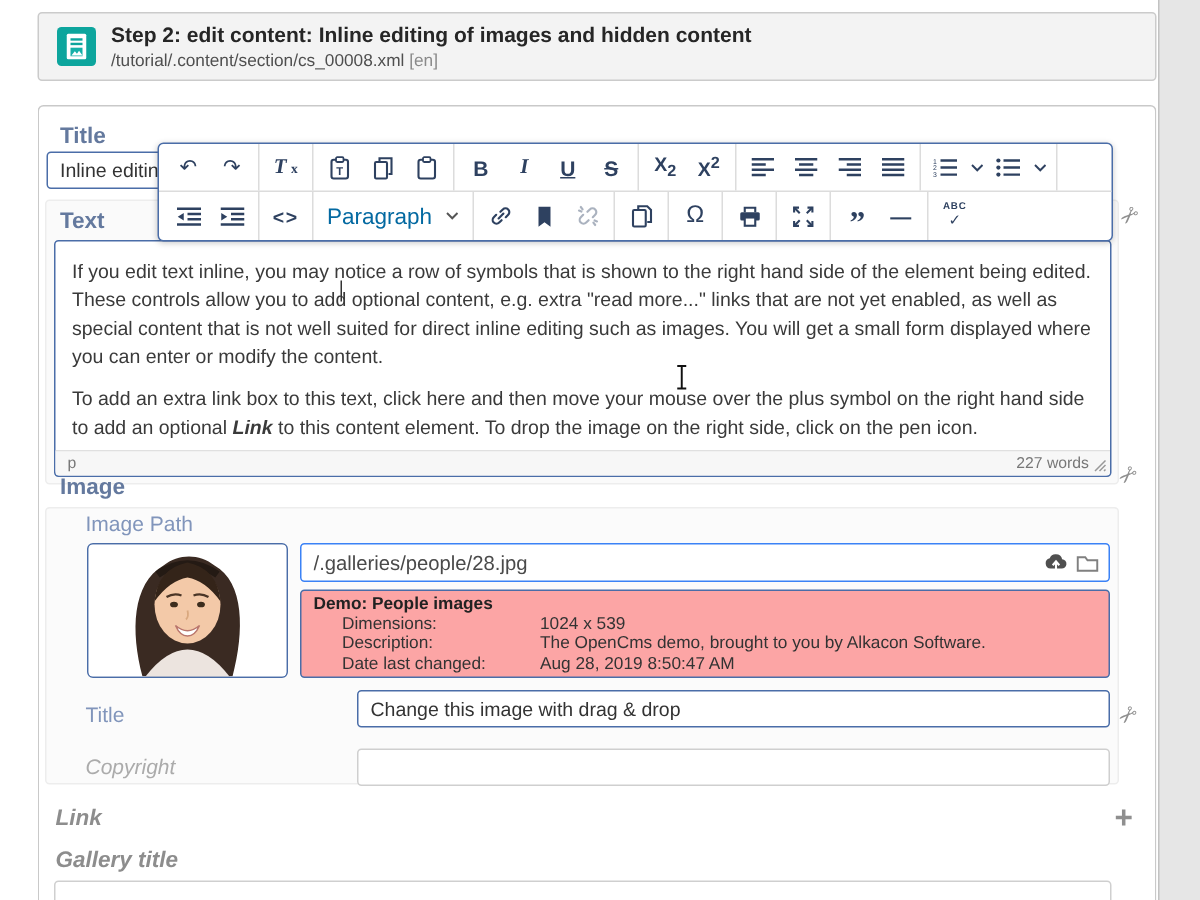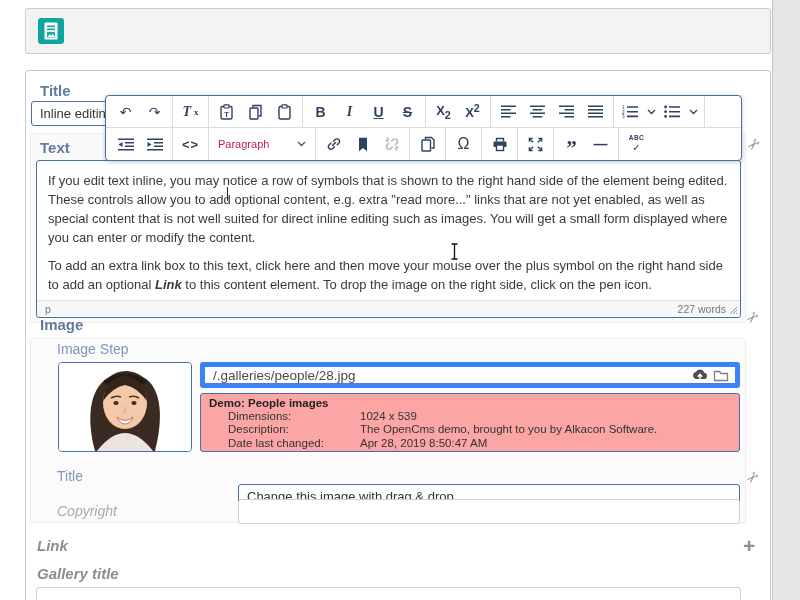--- a/index.html
+++ b/index.html
@@ -54,31 +54,31 @@
   .tb-b { font-weight:700; }
   .tb-i { font-style:italic; font-family:"Liberation Serif",serif; font-weight:700; }
   .tb-u { text-decoration:underline; font-weight:700; }
   .tb-s { text-decoration:line-through; font-weight:700; }
   .tb-xs { font-size:13px; font-weight:700; }
   .tb-rf { font-family:"Liberation Serif",serif; font-style:italic; font-weight:700; }
   .tb-rf .x { font-size:9px; font-style:normal; }
   .tb-code { font-weight:700; font-size:13px; letter-spacing:1px; }
   .tb-quote { font-family:"Liberation Serif",serif; font-weight:900; font-size:21px; line-height:10px; padding-top:8px; }
   .tb-hr { font-weight:700; }
-  .tb-dd { min-width:100px; justify-content:space-between; padding:0 6px; font-size:11px; color:#be185d; font-weight:400; }
+  .tb-dd { min-width:100px; justify-content:space-between; padding:0 6px; font-size:15px; color:#0369a1; font-weight:400; }
   .tb-spell { flex-direction:column; line-height:1; }
   .tb-spell .abc { font-size:6.5px; font-weight:700; letter-spacing:.5px; }
   .tb-spell .chk { font-size:10px; margin-top:-1px; font-weight:700; }
   .dis { opacity:.4; }
   svg.ic { display:block; }
 
   
   .thumb { left:58px; top:362px; width:134px; height:90px; border:1px solid #4a6da8;
     border-radius:4px; background:#fff; overflow:hidden; }
-  .fakefield { display:flex; align-items:center; background:#fff; border:5px solid #3b82f6;
+  .fakefield { display:flex; align-items:center; background:#fff; border:1px solid #3b82f6;
     border-radius:3px; padding:0 6px 0 8px; font-size:13.5px; color:#4a4a4a; }
   .fakefield .grow { flex:1 1 auto; white-space:nowrap; overflow:hidden; }
   .infobox { left:200px; top:393px; width:540px; height:59px; background:#fca5a5;
     border:1px solid #4a6da8; border-radius:3px; padding:3px 8px; font-size:11.5px;
     line-height:13.2px; color:#333; }
   .infobox .ttl { font-weight:700; color:#222; }
   .irow { display:flex;margin-left:19px; }
   .irow .k { width:132px; flex:0 0 auto; }
 
   .scissors { font-size:15px; color:#8f8f8f; transform:rotate(-45deg) scaleX(-1);
@@ -96,20 +96,27 @@
 
   <div class="abs header">
     <svg class="hdr-icon" width="26" height="26" viewBox="0 0 26 26">
       <rect width="26" height="26" rx="3" fill="#0da59d"></rect>
       <rect x="6.5" y="4.5" width="13" height="17" rx="1" fill="#fff"></rect>
       <rect x="9" y="7.5" width="8" height="1.6" fill="#0da59d"></rect>
       <rect x="9" y="10.5" width="8" height="1.6" fill="#0da59d"></rect>
       <rect x="9" y="13.8" width="8" height="5.7" fill="#15b0a8"></rect>
       <path d="M9.6 19 l2.3-2.8 1.4 1.6 1.4-2 2.3 3.2z" fill="#fff"></path>
     </svg>
+    <div class="hdr-text">
+      <div class="hdr-title">Step 2: edit content: Inline editing of images and hidden content</div>
+      <div class="hdr-path">
+        <span>/tutorial/.content/section/cs_00008.xml</span>
+        <span class="loc">[en]</span>
+      </div>
+    </div>
   </div>
 
   <div class="abs form-panel"></div>
 
   <div class="abs lbl-b" style="left:40px; top:82px;">Title</div>
   <input class="abs inp inp-blue" style="left: 31px; top: 101px; width: 710px; height: 25px;" value="Inline editing">
 
   <div class="abs subpanel" style="left:30px; top:133px; width:716px; height:190px;"></div>
   <div class="abs lbl-b" style="left:40px; top:139px;">Text</div>
   <div class="abs scissors" style="left:747px; top:137px;">✂</div>
@@ -322,21 +329,21 @@
         <span class="abc">ABC</span>
         <span class="chk">✓</span>
       </div>
     </div>
   </div>
 
   <div class="abs lbl-b" style="left:40px; top:316px; z-index:2;">Image</div>
   <div class="abs scissors" style="left:746px; top:310px;">✂</div>
   <div class="abs subpanel" style="left:30px; top:338px; width:716px; height:185px; background:#fbfbfb;"></div>
 
-  <div class="abs lbl-lb" style="left:57px; top:341px;">Image Step</div>
+  <div class="abs lbl-lb" style="left:57px; top:341px;">Image Path</div>
 
   <div class="abs thumb">
     <svg width="132" height="88" viewBox="0 0 132 88">
       <rect width="132" height="88" fill="#ffffff"></rect>
       <path d="M36 88 C28 58 29 26 50 14 C60 6 74 6 84 14 C104 25 104 58 96 88 Z" fill="#3a2a22"></path>
       <path d="M38 88 Q52 70 66 70 Q80 70 94 88 Z" fill="#ece4df"></path>
       <ellipse cx="66" cy="40" rx="22" ry="26" fill="#f3c9a8"></ellipse>
       <path d="M46 20 Q66 6 86 20" stroke="#241a14" stroke-width="5" fill="none"></path>
       <path d="M44 38 Q46 16 66 12 Q86 16 88 38 Q78 24 66 22 Q54 24 44 38Z" fill="#342419"></path>
       <ellipse cx="57" cy="40" rx="2.6" ry="1.9" fill="#3c2d1e"></ellipse>
@@ -363,26 +370,26 @@
     <div class="irow">
       <span class="k">Dimensions:</span>
       <span class="v">1024 x 539</span>
     </div>
     <div class="irow">
       <span class="k">Description:</span>
       <span class="v">The OpenCms demo, brought to you by Alkacon Software.</span>
     </div>
     <div class="irow">
       <span class="k">Date last changed:</span>
-      <span class="v">Apr 28, 2019 8:50:47 AM</span>
+      <span class="v">Aug 28, 2019 8:50:47 AM</span>
     </div>
   </div>
 
   <div class="abs lbl-lb" style="left:57px; top:468px;">Title</div>
-  <input class="abs inp inp-blue" style="left: 238px; top: 484px; width: 502px; height: 25px;" value="Change this image with drag &amp; drop">
+  <input class="abs inp inp-blue" style="left: 238px; top: 460px; width: 502px; height: 25px;" value="Change this image with drag &amp; drop">
   <div class="abs scissors" style="left:746px; top:470px;">✂</div>
 
   <div class="abs lbl-i" style="left:57px; top:503px;">Copyright</div>
   <input class="abs inp" style="left: 238px; top: 499px; width: 502px; height: 25px;" value="">
 
   <div class="abs lbl-bi" style="left:37px; top:537px;">Link</div>
   <div class="abs plusbtn" style="left:743px; top:538px;">+</div>
 
   <div class="abs lbl-bi" style="left:37px; top:565px;">Gallery title</div>
   <input class="abs inp" style="left: 36px; top: 587px; width: 705px; height: 22px; border-radius: 3px 3px 0px 0px;">

